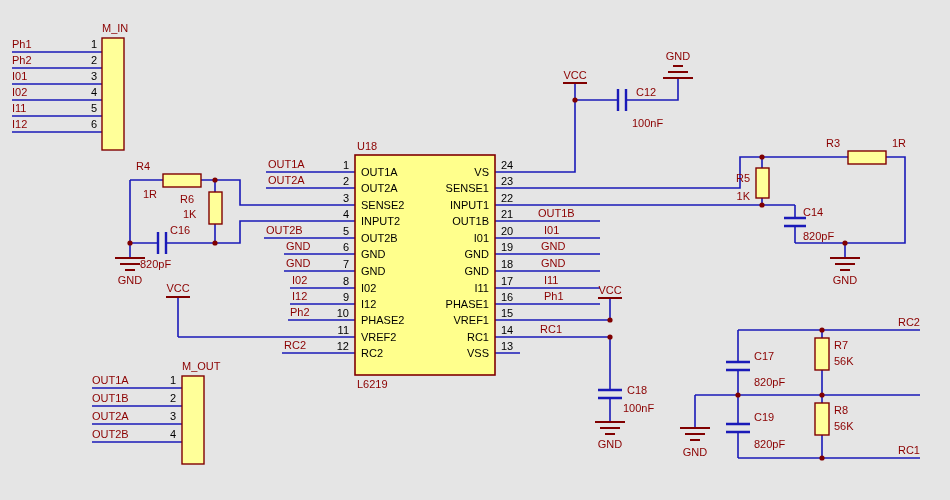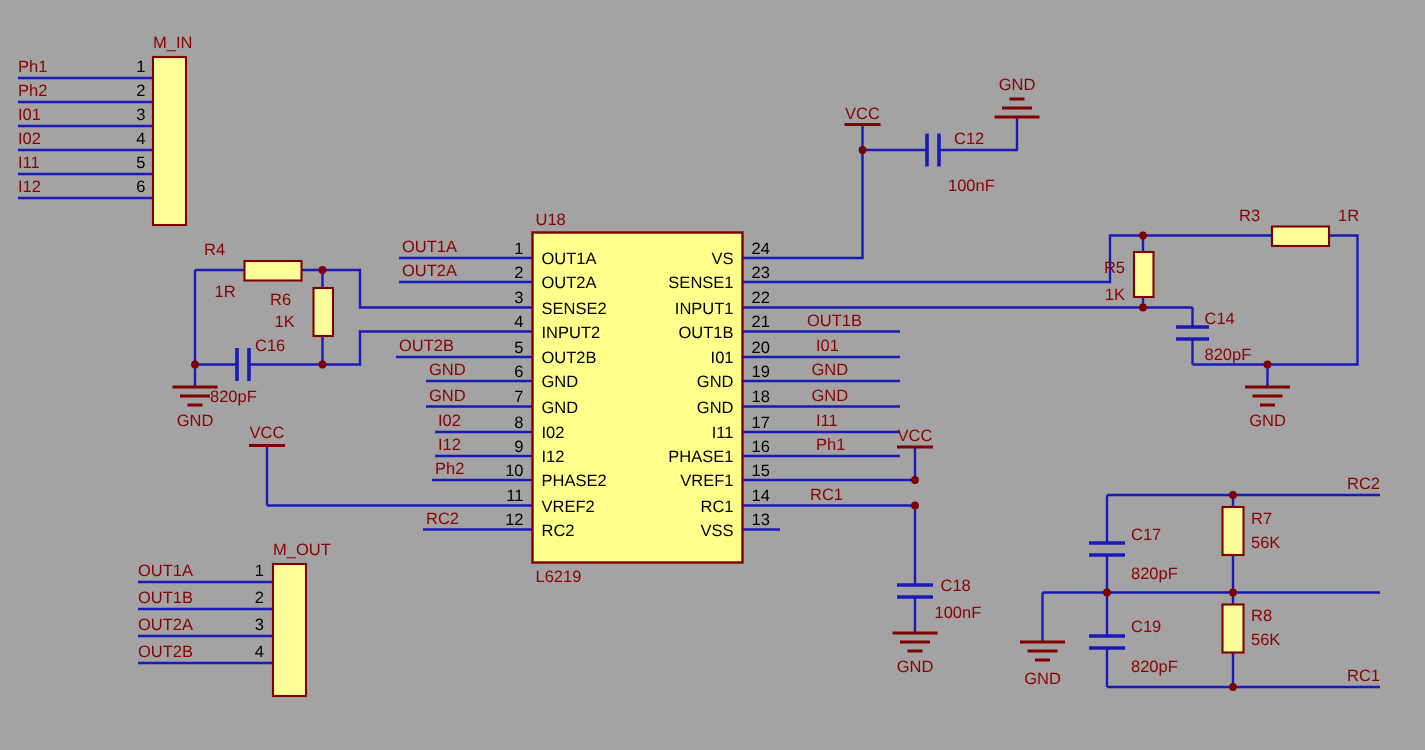--- a/index.html
+++ b/index.html
@@ -1,16 +1,16 @@
 <!DOCTYPE html>
 <html style="--wire: #1a1ab8; --symbol: #800000; --redtext: #8B0000; --partfill: #FFFF99; --icfill: #FFFF8C;"><head>
 <meta charset="utf-8">
 <style>
   html,body{margin:0;padding:0;background:#ffffff;}
-  #stage{width:950px;height:500px;position:relative;background:#a3a3a3;overflow:hidden;}
+  #stage{width:950px;height:500px;position:relative;background:#e5e5e5;overflow:hidden;}
   svg text{font-family:"Liberation Sans",sans-serif;font-size:11px;}
   text.red{fill:var(--redtext,#8B0000);}
   text.blk{fill:#000000;}
   text.mid{text-anchor:middle;}
   text.end{text-anchor:end;}
   .w{stroke:var(--wire,#1a1ab8);stroke-width:1.6;fill:none;}
   .plate{stroke:var(--wire,#1a1ab8);stroke-width:2.4;fill:none;}
   .pwr{stroke:var(--symbol,#800000);stroke-width:2;fill:none;}
   .body{fill:var(--partfill,#FFFF99);stroke:var(--symbol,#800000);stroke-width:1.4;}
   .icbody{fill:var(--icfill,#FFFF8C);stroke:var(--symbol,#800000);stroke-width:1.6;}

